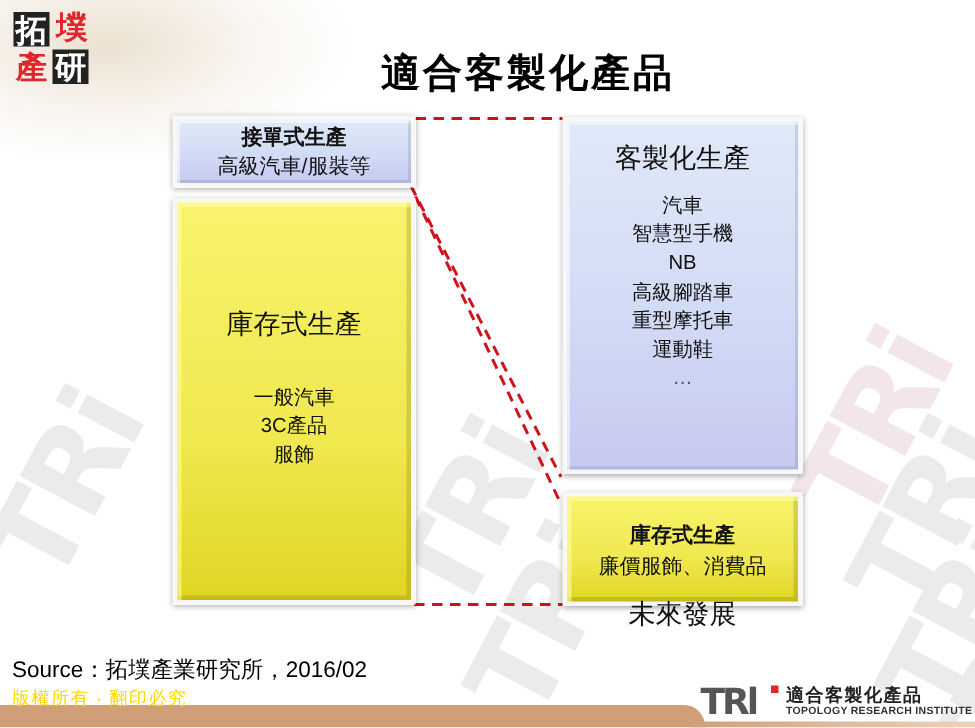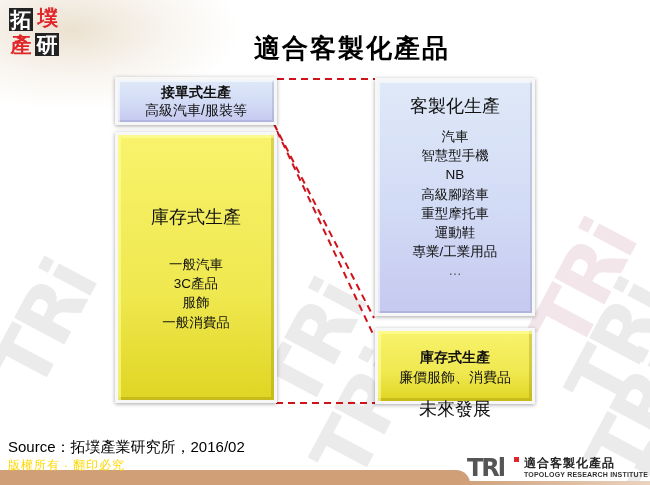--- a/index.html
+++ b/index.html
@@ -72,35 +72,33 @@
     <div class="txt t-14">高級汽車/服裝等</div>
   </div>
 
   <div class="box yellow" style="left:115px;top:132px;width:162px;height:271px;">
     <div class="inner"></div>
     <div class="txt t-18" style="padding-top:70px;">庫存式生產</div>
     <ul class="txt list" style="margin-top:26px;">
       <li>一般汽車</li>
       <li>3C產品</li>
       <li>服飾</li>
-      <li>一般消費品</li>
     </ul>
   </div>
 
   <div class="box blue" style="left:375px;top:78px;width:160px;height:238px;">
     <div class="inner"></div>
     <div class="txt t-18" style="padding-top:13px;">客製化生產</div>
     <ul class="txt list" style="margin-top:9px;">
       <li>汽車</li>
       <li>智慧型手機</li>
       <li>NB</li>
       <li>高級腳踏車</li>
       <li>重型摩托車</li>
       <li>運動鞋</li>
-      <li>專業/工業用品</li>
       <li style="color:#555;">…</li>
     </ul>
   </div>
 
   <div class="box yellow" style="left:375px;top:328px;width:160px;height:76px;">
     <div class="inner"></div>
     <div class="txt t-bold14" style="padding-top:17px;">庫存式生產</div>
     <div class="txt t-14" style="margin-top:2px;">廉價服飾、消費品</div>
   </div>
 

